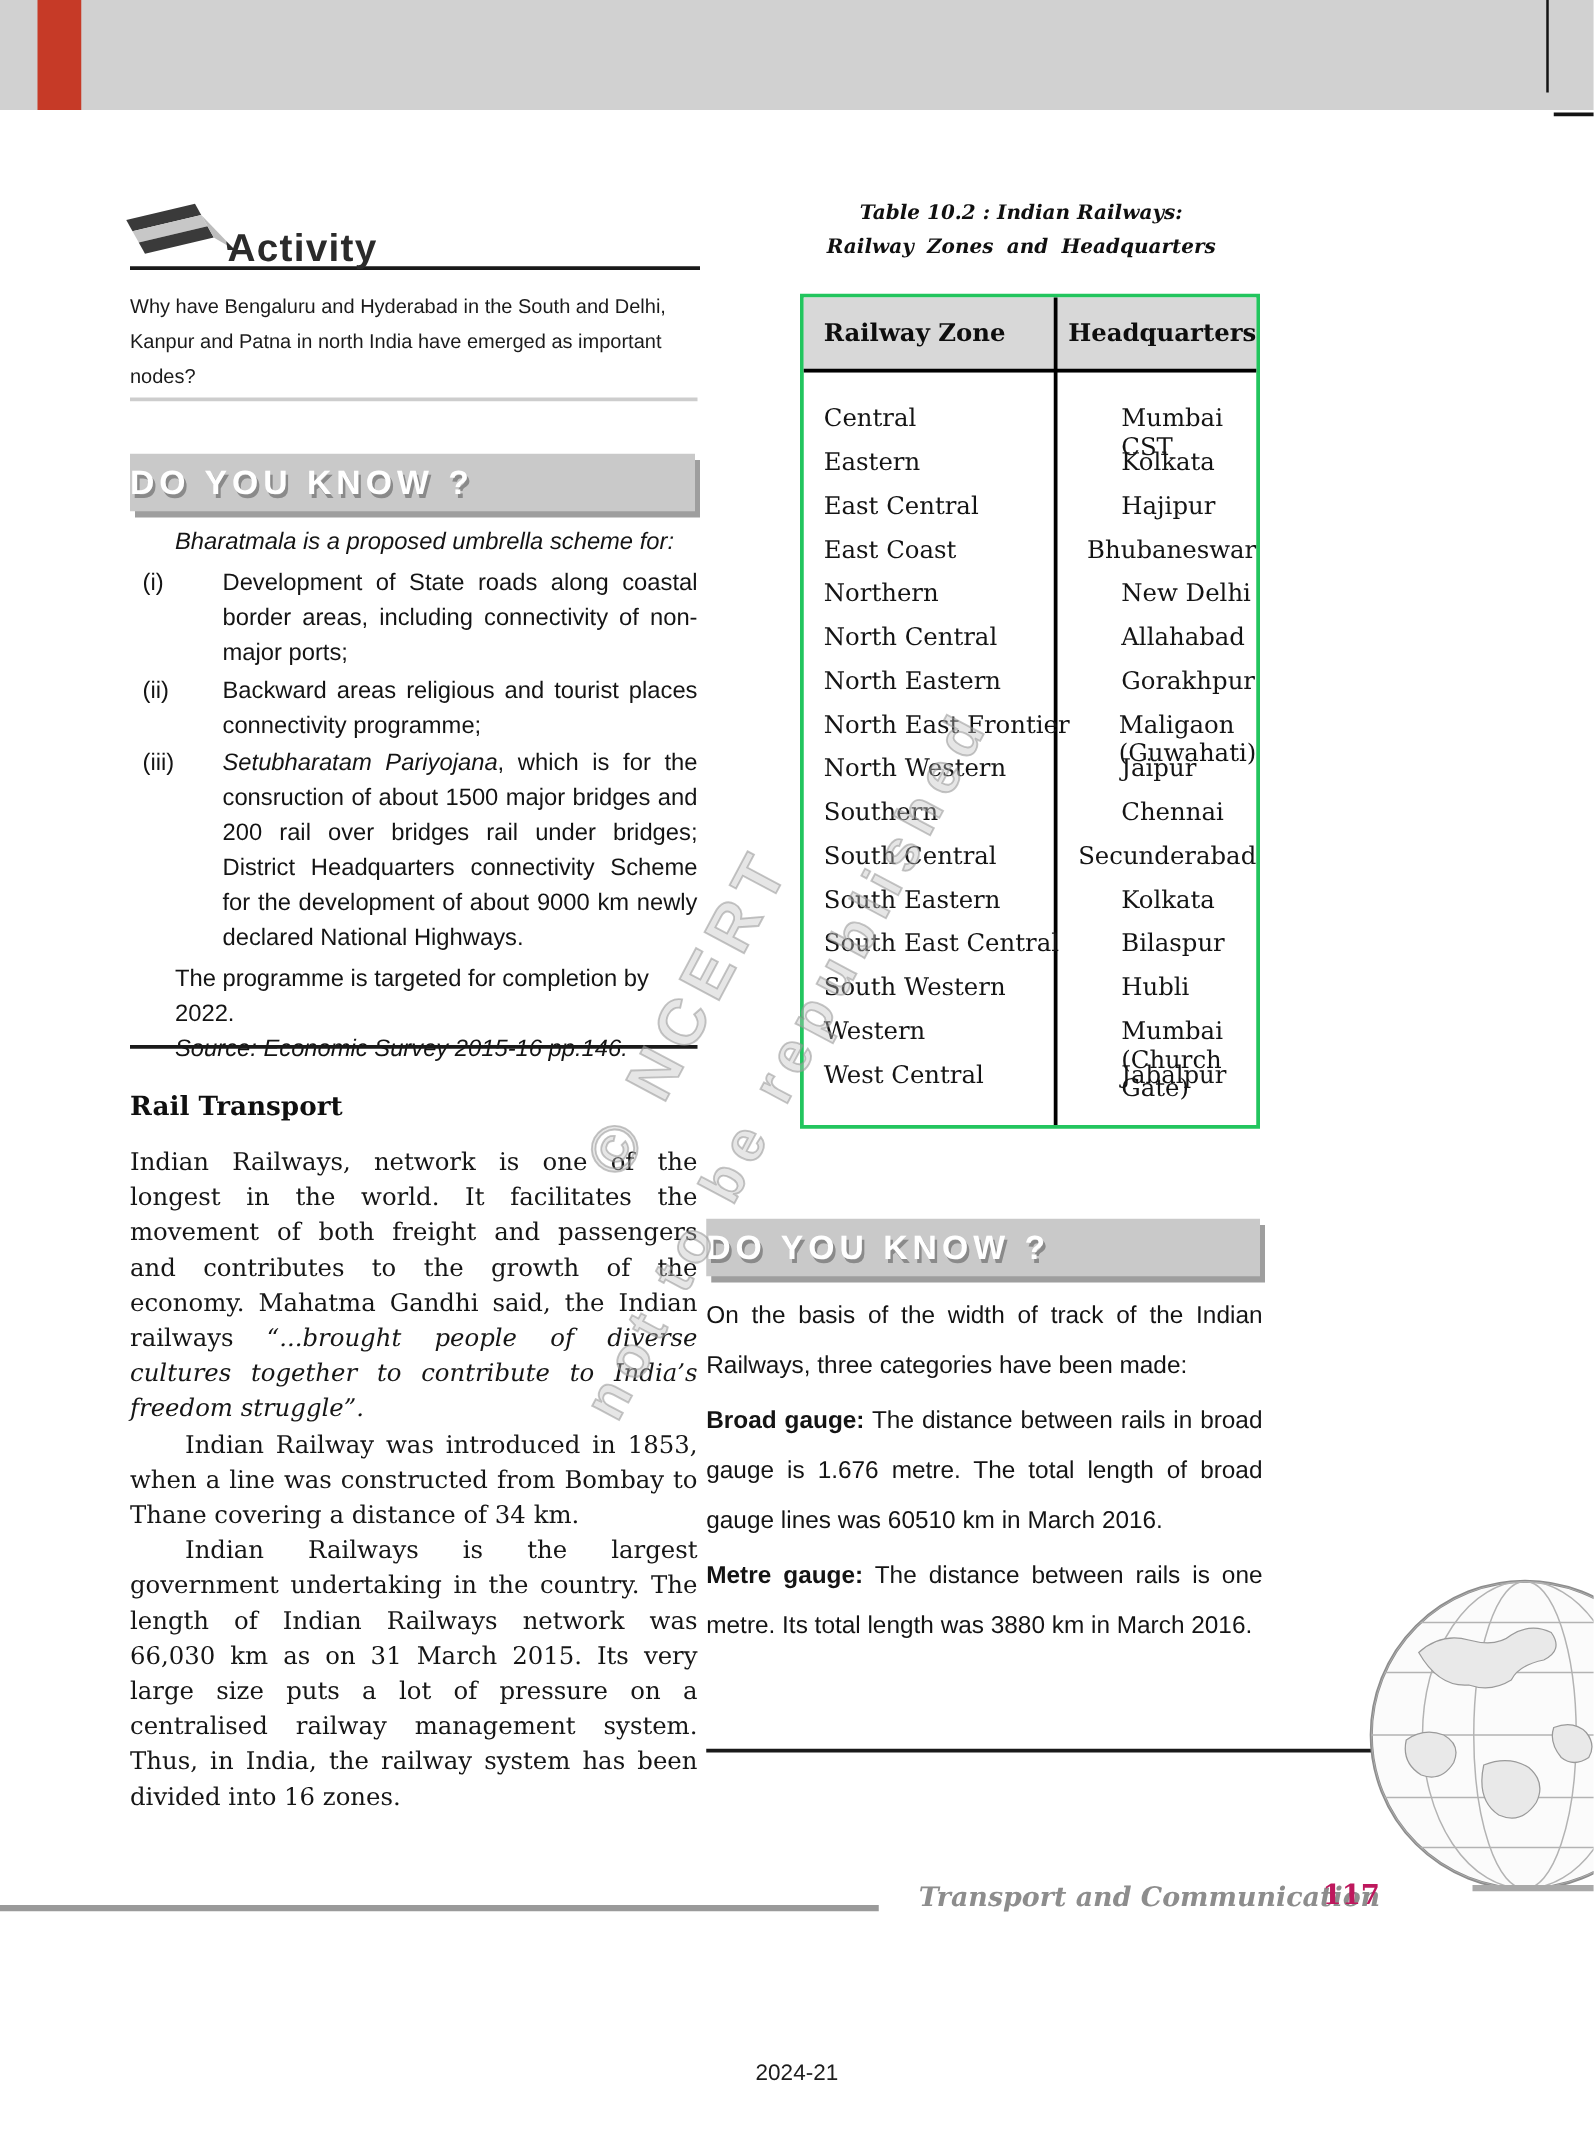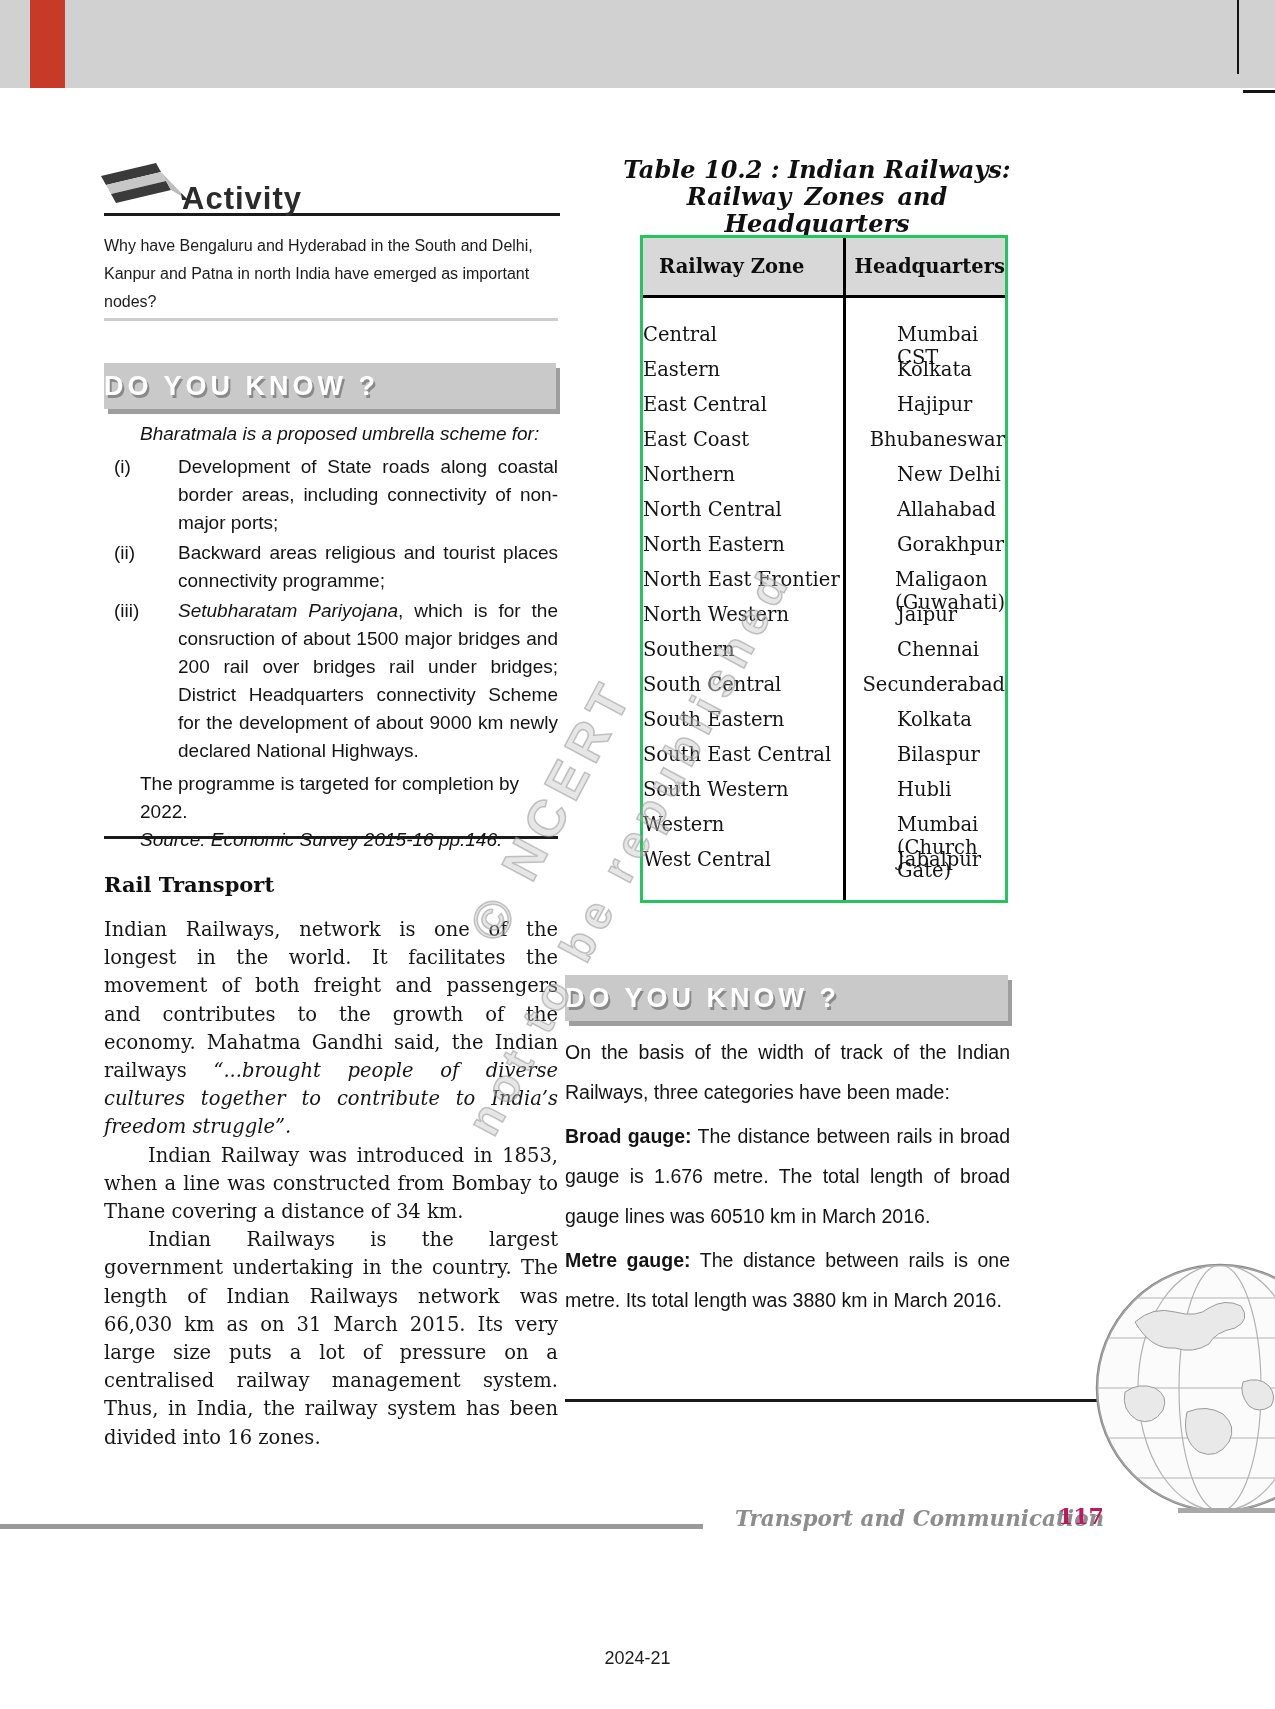--- a/index.html
+++ b/index.html
@@ -39,32 +39,32 @@
 
   
   .rail-heading { position:absolute; left:104px; top:872px; font-family:"DejaVu Serif",serif; font-weight:bold; font-size:21px; color:#101010; }
   .rail-body { position:absolute; left:104px; top:916px; width:454px; font-family:"DejaVu Serif",serif;
                font-size:19.5px; line-height:28.2px; color:#161616; text-align:justify; }
   .rail-body p.indent { text-indent:44px; }
   .quote { font-style:italic; }
 
   
   .table-title { position:absolute; left:597px; top:156px; width:440px; text-align:center;
-                 font-family:"DejaVu Serif",serif; font-style:italic; font-weight:bold; font-size:24px; line-height:27px; color:#101010; }
+                 font-family:"DejaVu Serif",serif; font-style:italic; font-weight:bold; font-size:16px; line-height:27px; color:#101010; }
   .table-title .ws { word-spacing:5px; }
   .ztable { position:absolute; left:640px; top:235px; width:368px; height:668px; border:3px solid #22c55e; background:transparent; }
   .ztable-head { display:flex; height:60px; background:#d8d8d8; border-bottom:3px solid #000;
                  font-family:"DejaVu Serif",serif; font-weight:bold; font-size:19.5px; align-items:center; color:#0e0e0e; }
   .zh1 { width:200px; padding-left:16px; }
   .zh2 { flex:1; padding-left:26px; }
   .vline { position:absolute; left:200px; top:0; bottom:0; width:3px; background:#000; }
   .ztable-body { position:absolute; left:0; top:63px; right:0; bottom:0; padding-top:22px;
                  font-family:"DejaVu Serif",serif; font-size:19.5px; color:#141414; }
   .trow { display:flex; height:35px; align-items:flex-start; }
-  .tc1 { width:228px; }
+  .tc1 { width:228px; padding-left:16px; }
   .tc2 { flex:1; padding-left:26px; }
 
   
   .dyk2-body { position:absolute; left:565px; top:1032px; width:445px; font-size:19.5px; line-height:40px;
                color:#141414; text-align:justify; }
   .dyk2-body p { margin-bottom:4px; }
   .glabel { font-weight:bold; }
   .dyk2-rule { position:absolute; left:565px; top:1399px; width:598px; height:3px; background:#1a1a1a; }
 
   

